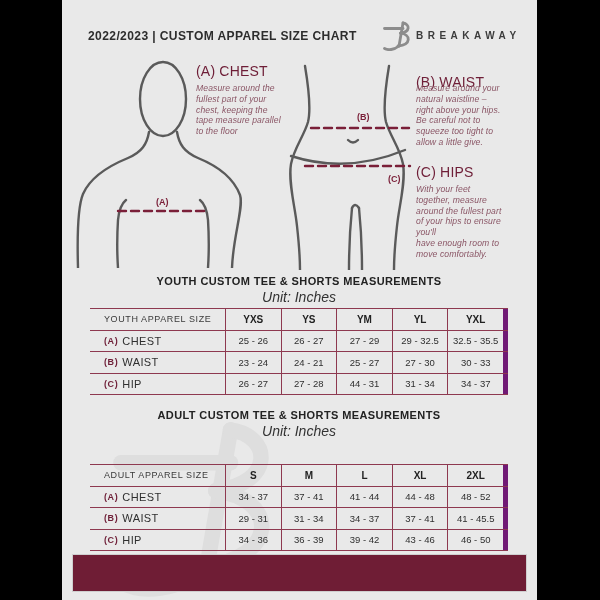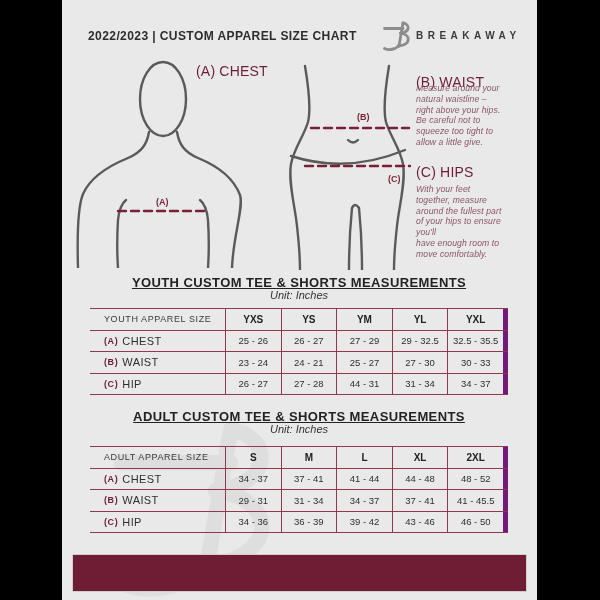--- a/index.html
+++ b/index.html
@@ -20,23 +20,23 @@
   .fig path,.fig ellipse{fill:none;stroke:#5a5a5a;stroke-width:2.4;stroke-linecap:round;}
   .fig .dash{stroke:#7a1f38;stroke-width:2.4;stroke-dasharray:8 5;}
   .fig text{fill:#7a1f38;font-size:9px;font-weight:bold;font-family:"Liberation Sans",sans-serif;}
 
   
   .m-head{position:absolute;font-size:14px;font-weight:normal;color:#6e1e37;letter-spacing:.2px;}
   .m-body{position:absolute;font-size:8.6px;font-style:italic;color:#8a5565;
           line-height:10.8px;white-space:pre-line;letter-spacing:.1px;}
 
   
-  .tbl-title{position:absolute;width:418px;text-align:center;font-size:13px;font-weight:bold;
-             color:#222;letter-spacing:.4px;text-decoration:underline;}
-  .tbl-unit{position:absolute;width:418px;text-align:center;font-size:11px;font-style:italic;
+  .tbl-title{position:absolute;width:418px;text-align:center;font-size:11px;font-weight:bold;
+             color:#222;letter-spacing:.4px;}
+  .tbl-unit{position:absolute;width:418px;text-align:center;font-size:14px;font-style:italic;
             color:#333;}
   .size-table{position:absolute;width:418px;z-index:1;}
   .trow{display:flex;border-top:1.5px solid #8e3950;justify-content:space-between;}
   .trow:last-child{border-bottom:1.5px solid #8e3950;}
   .tcell{width:56px;height:20.5px;border-left:1px solid #8e3950;display:flex;
          align-items:center;justify-content:center;font-size:9.5px;color:#2f2f2f;}
   .tcell:last-child{border-right:5px solid #701a75;}
   .tcell.lbl{width:124px;border-left:none;justify-content:flex-start;padding-left:14px;
              font-size:9px;letter-spacing:.6px;color:#3a3a3a;}
   .tcell.sz{font-weight:bold;font-size:10px;color:#222;}
@@ -85,20 +85,25 @@
       <path d="M69,150 Q72,144 76,150"></path>
       <path d="M69,150 C67,170 66,190 66,212"></path>
       <path d="M76,150 C78,170 79,190 79,212"></path>
       <path class="dash" d="M28,70 H126"></path>
       <text x="74" y="62">(B)</text>
       <path class="dash" d="M22,108 H127"></path>
       <text x="105" y="124">(C)</text>
     </svg>
 
     <div class="m-head" style="left:134px;top:63px">(A) CHEST</div>
+    <div class="m-body" style="left:134px;top:83px;width:98px">Measure around the
+fullest part of your
+chest, keeping the
+tape measure parallel
+to the floor</div>
 
     <div class="m-head" style="left:354px;top:74px">(B) WAIST</div>
     <div class="m-body" style="left:354px;top:83px;width:106px">Measure around your
 natural waistline –
 right above your hips.
 Be careful not to
 squeeze too tight to
 allow a little give.</div>
 
     <div class="m-head" style="left:354px;top:164px">(C) HIPS</div>
@@ -159,21 +164,21 @@
         <div class="tcell">26 - 27</div>
         <div class="tcell">27 - 28</div>
         <div class="tcell">44 - 31</div>
         <div class="tcell">31 - 34</div>
         <div class="tcell">34 - 37</div>
       </div>
     </div>
 
     <div class="tbl-title" style="left:28px;top:409px">ADULT CUSTOM TEE &amp; SHORTS MEASUREMENTS</div>
     <div class="tbl-unit" style="left:28px;top:423px">Unit: Inches</div>
-    <div class="size-table" style="left:28px;top:446px">
+    <div class="size-table" style="left:28px;top:464px">
       <div class="trow">
         <div class="tcell lbl">ADULT APPAREL SIZE</div>
         <div class="tcell sz">S</div>
         <div class="tcell sz">M</div>
         <div class="tcell sz">L</div>
         <div class="tcell sz">XL</div>
         <div class="tcell sz">2XL</div>
       </div>
       <div class="trow">
         <div class="tcell lbl">

